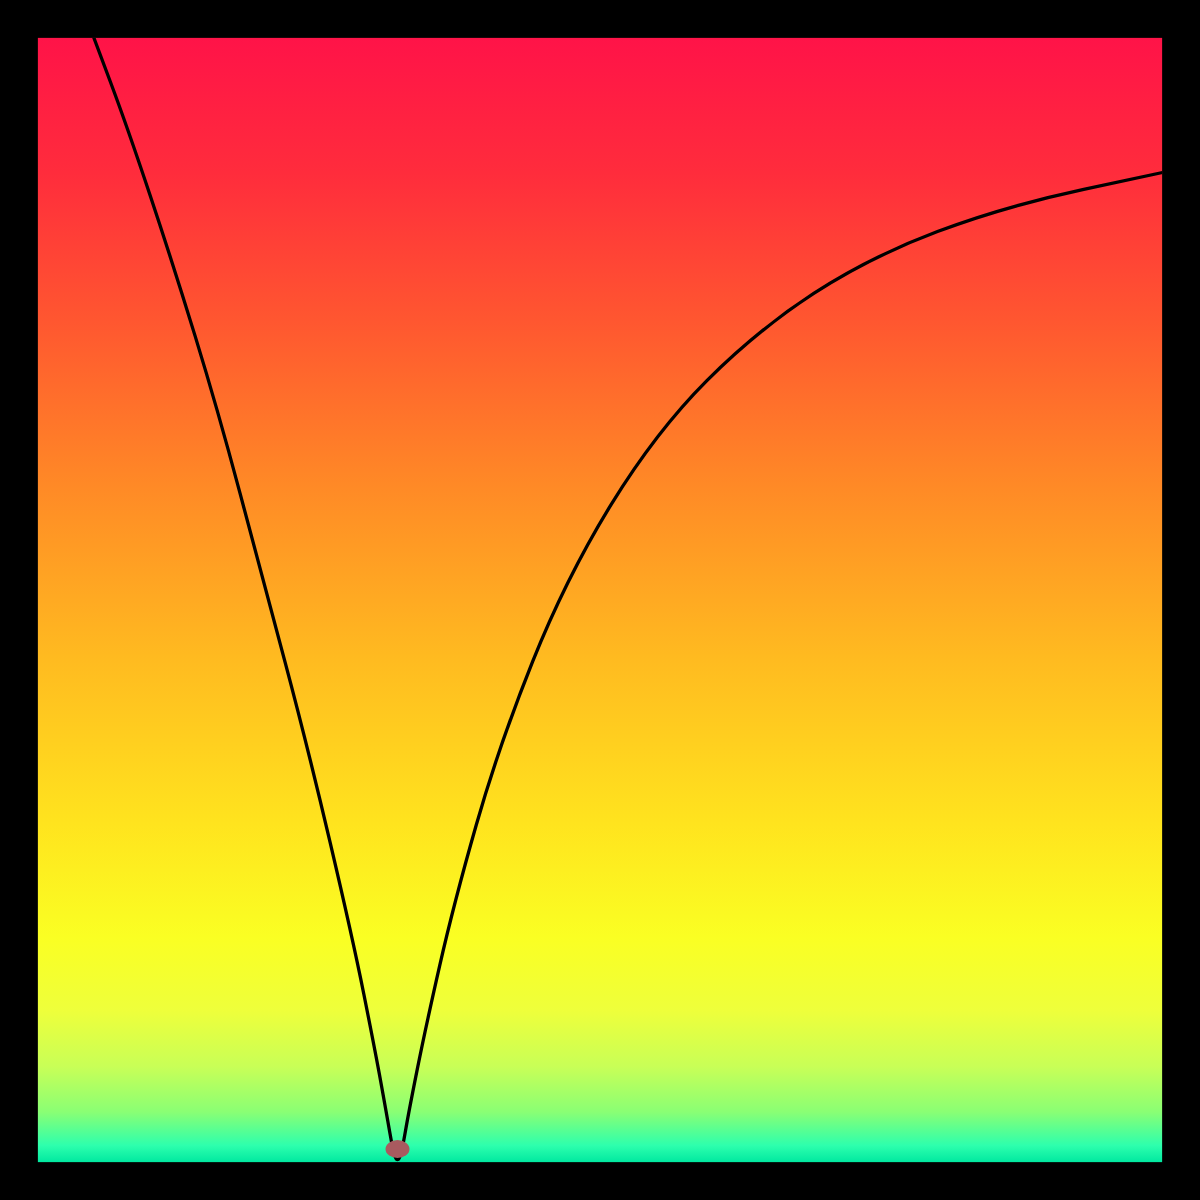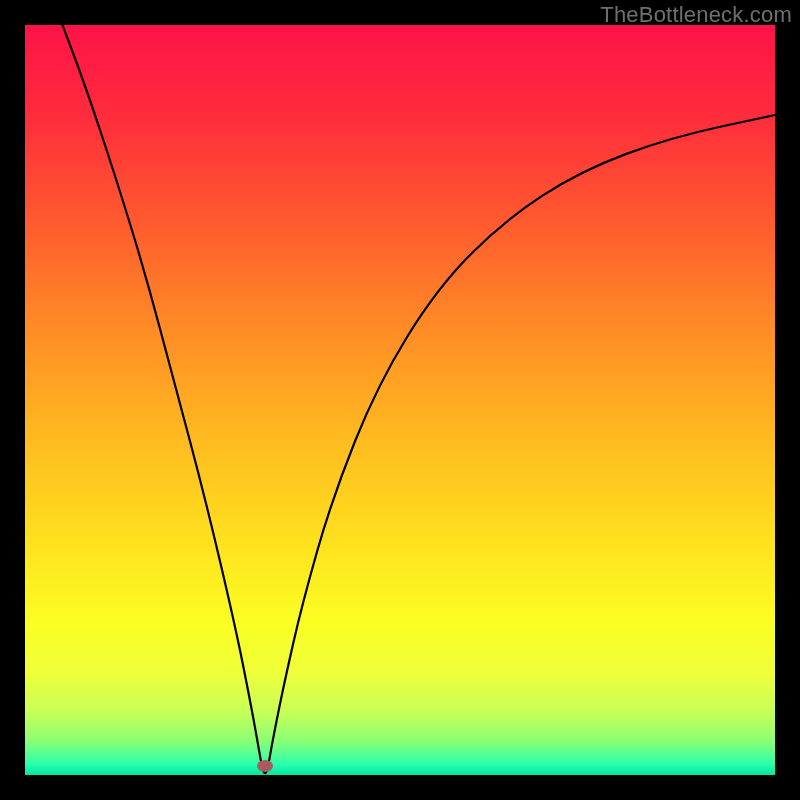--- a/index.html
+++ b/index.html
@@ -56,21 +56,20 @@
     font-weight: 500;
     color: #6f6f6f;
     letter-spacing: 0.2px;
     user-select: none;
   }
 </style>
 </head>
 <body>
 
 <div class="frame">
-  <div class="watermark">TheBottleneck.com</div>
   <div class="plot">
     <svg class="gradient" viewBox="0 0 750 750" preserveAspectRatio="none">
       <defs>
         <linearGradient id="bg-grad" x1="0" y1="0" x2="0" y2="1">
             <stop offset="0.00%" stop-color="#ff1348"></stop>
             <stop offset="12.00%" stop-color="#ff2c3c"></stop>
             <stop offset="25.00%" stop-color="#ff5630"></stop>
             <stop offset="40.00%" stop-color="#ff8a26"></stop>
             <stop offset="55.00%" stop-color="#ffba20"></stop>
             <stop offset="70.00%" stop-color="#ffe41e"></stop>

